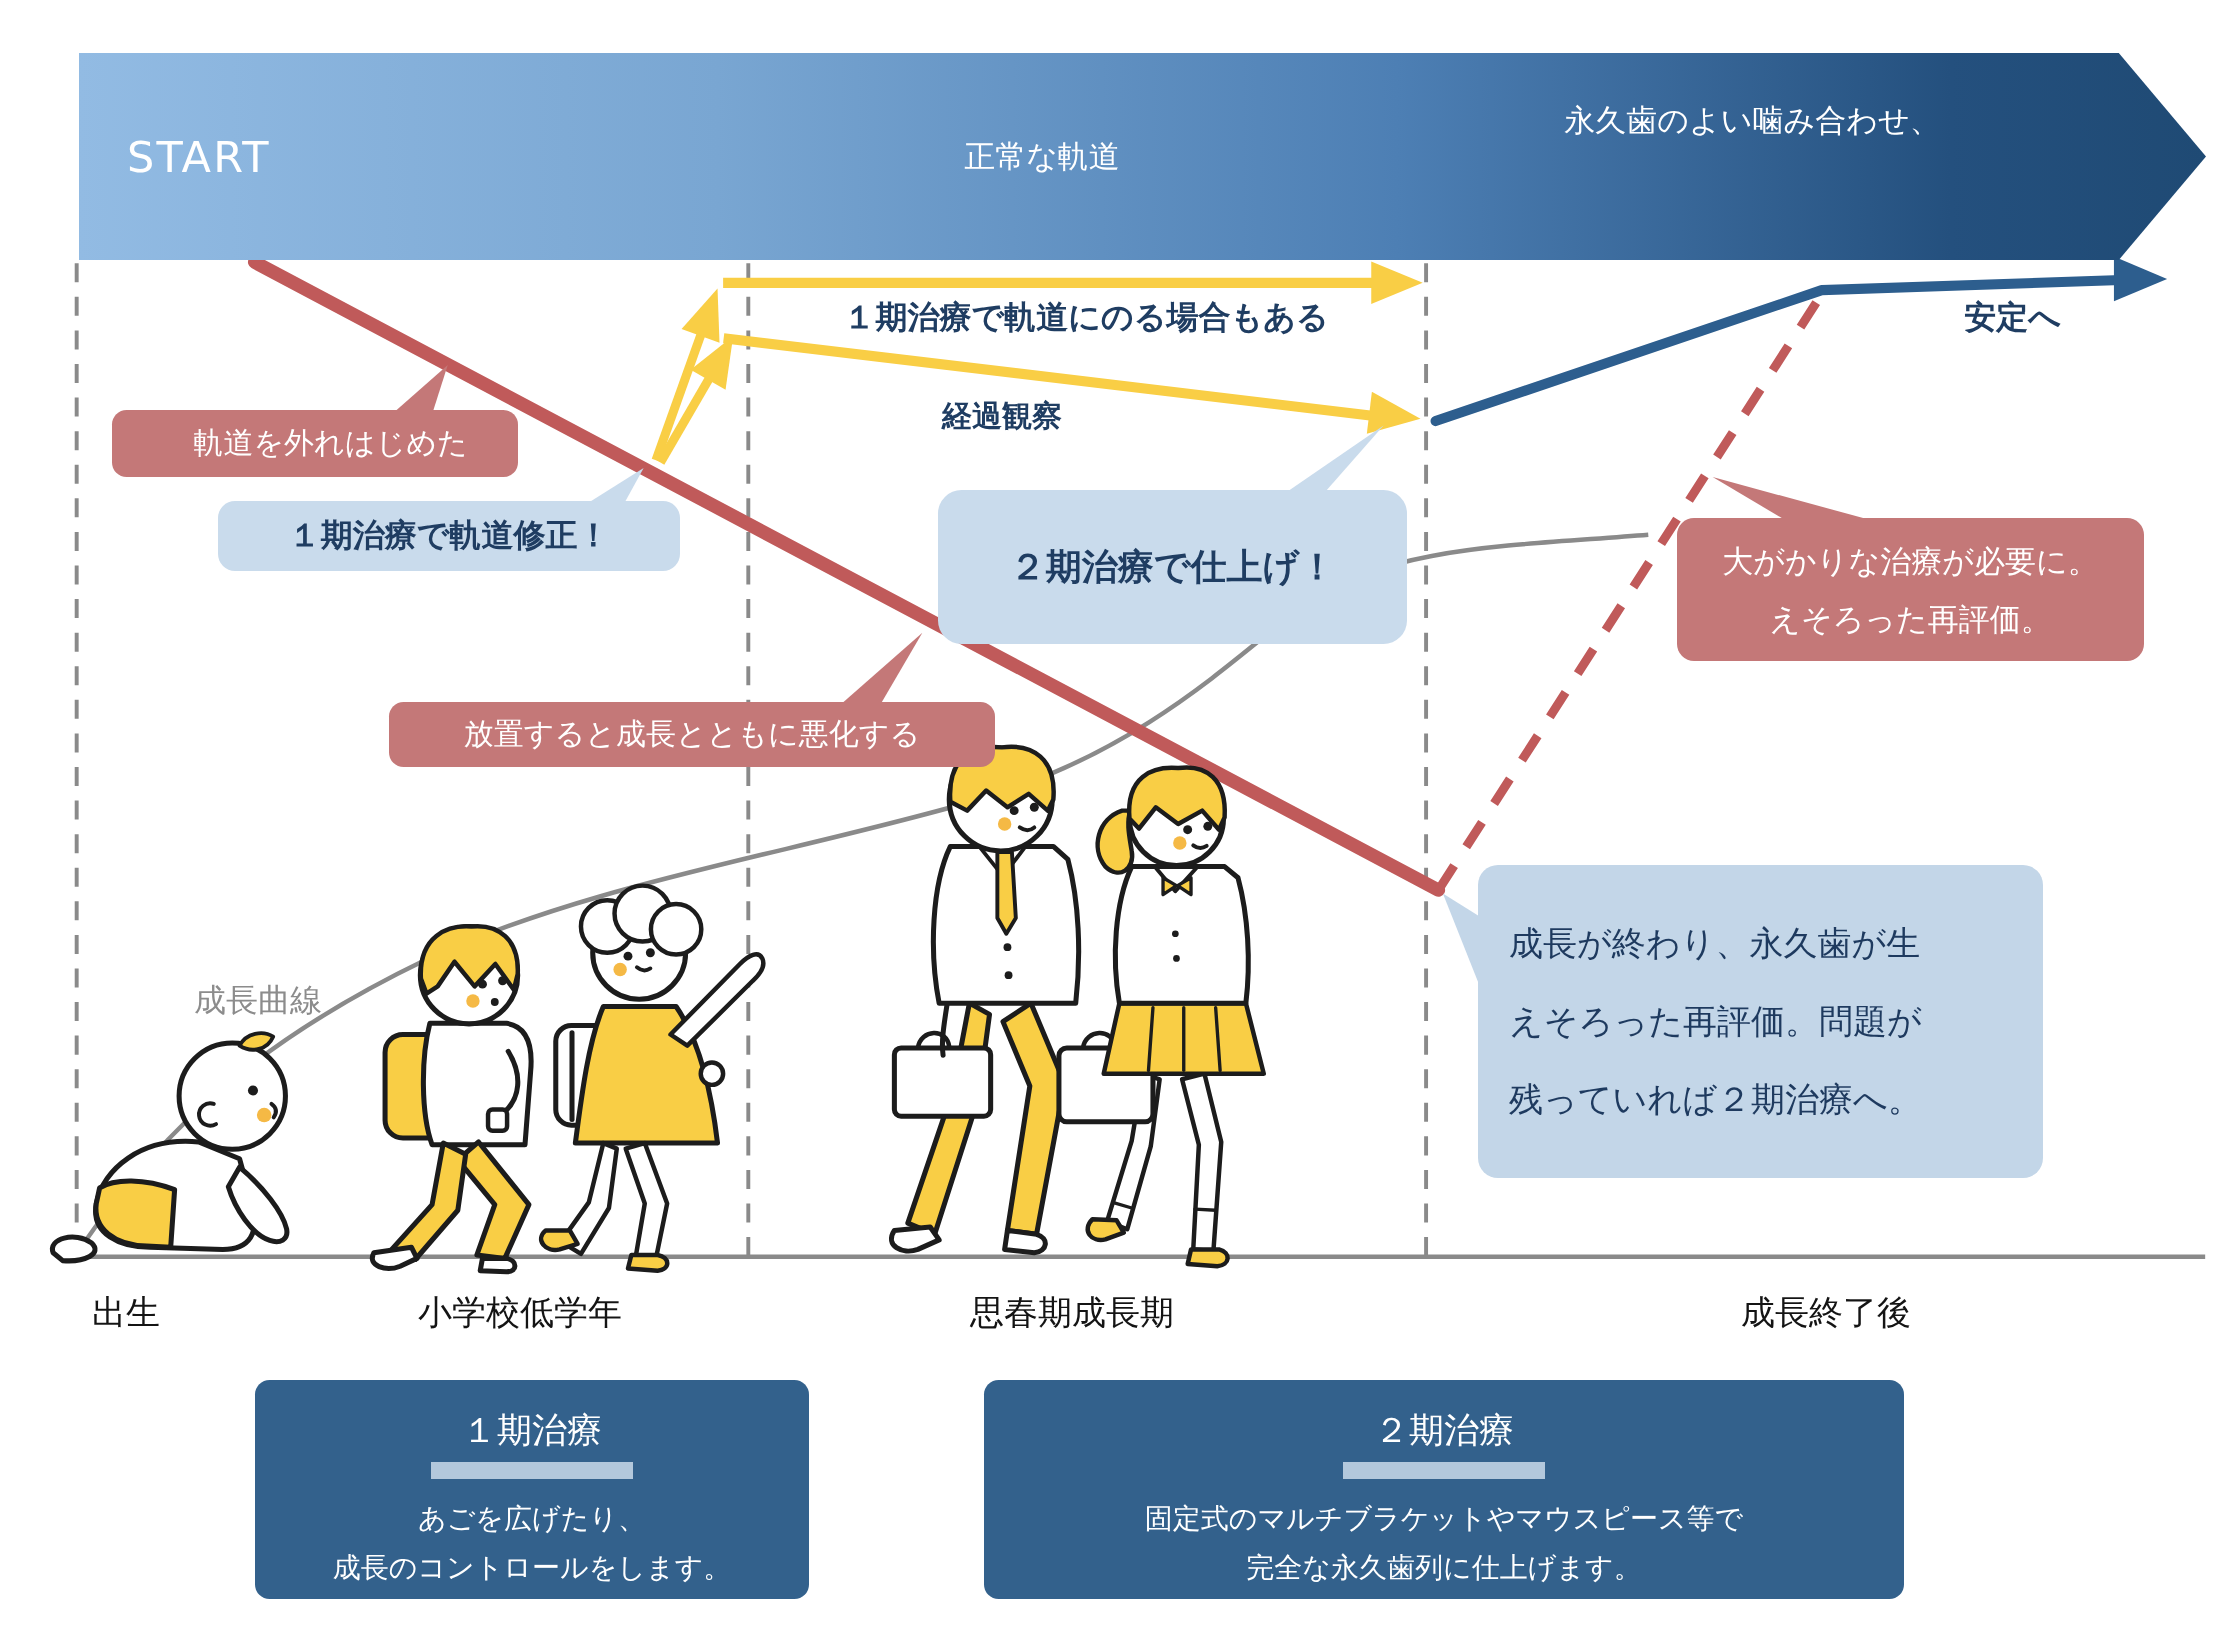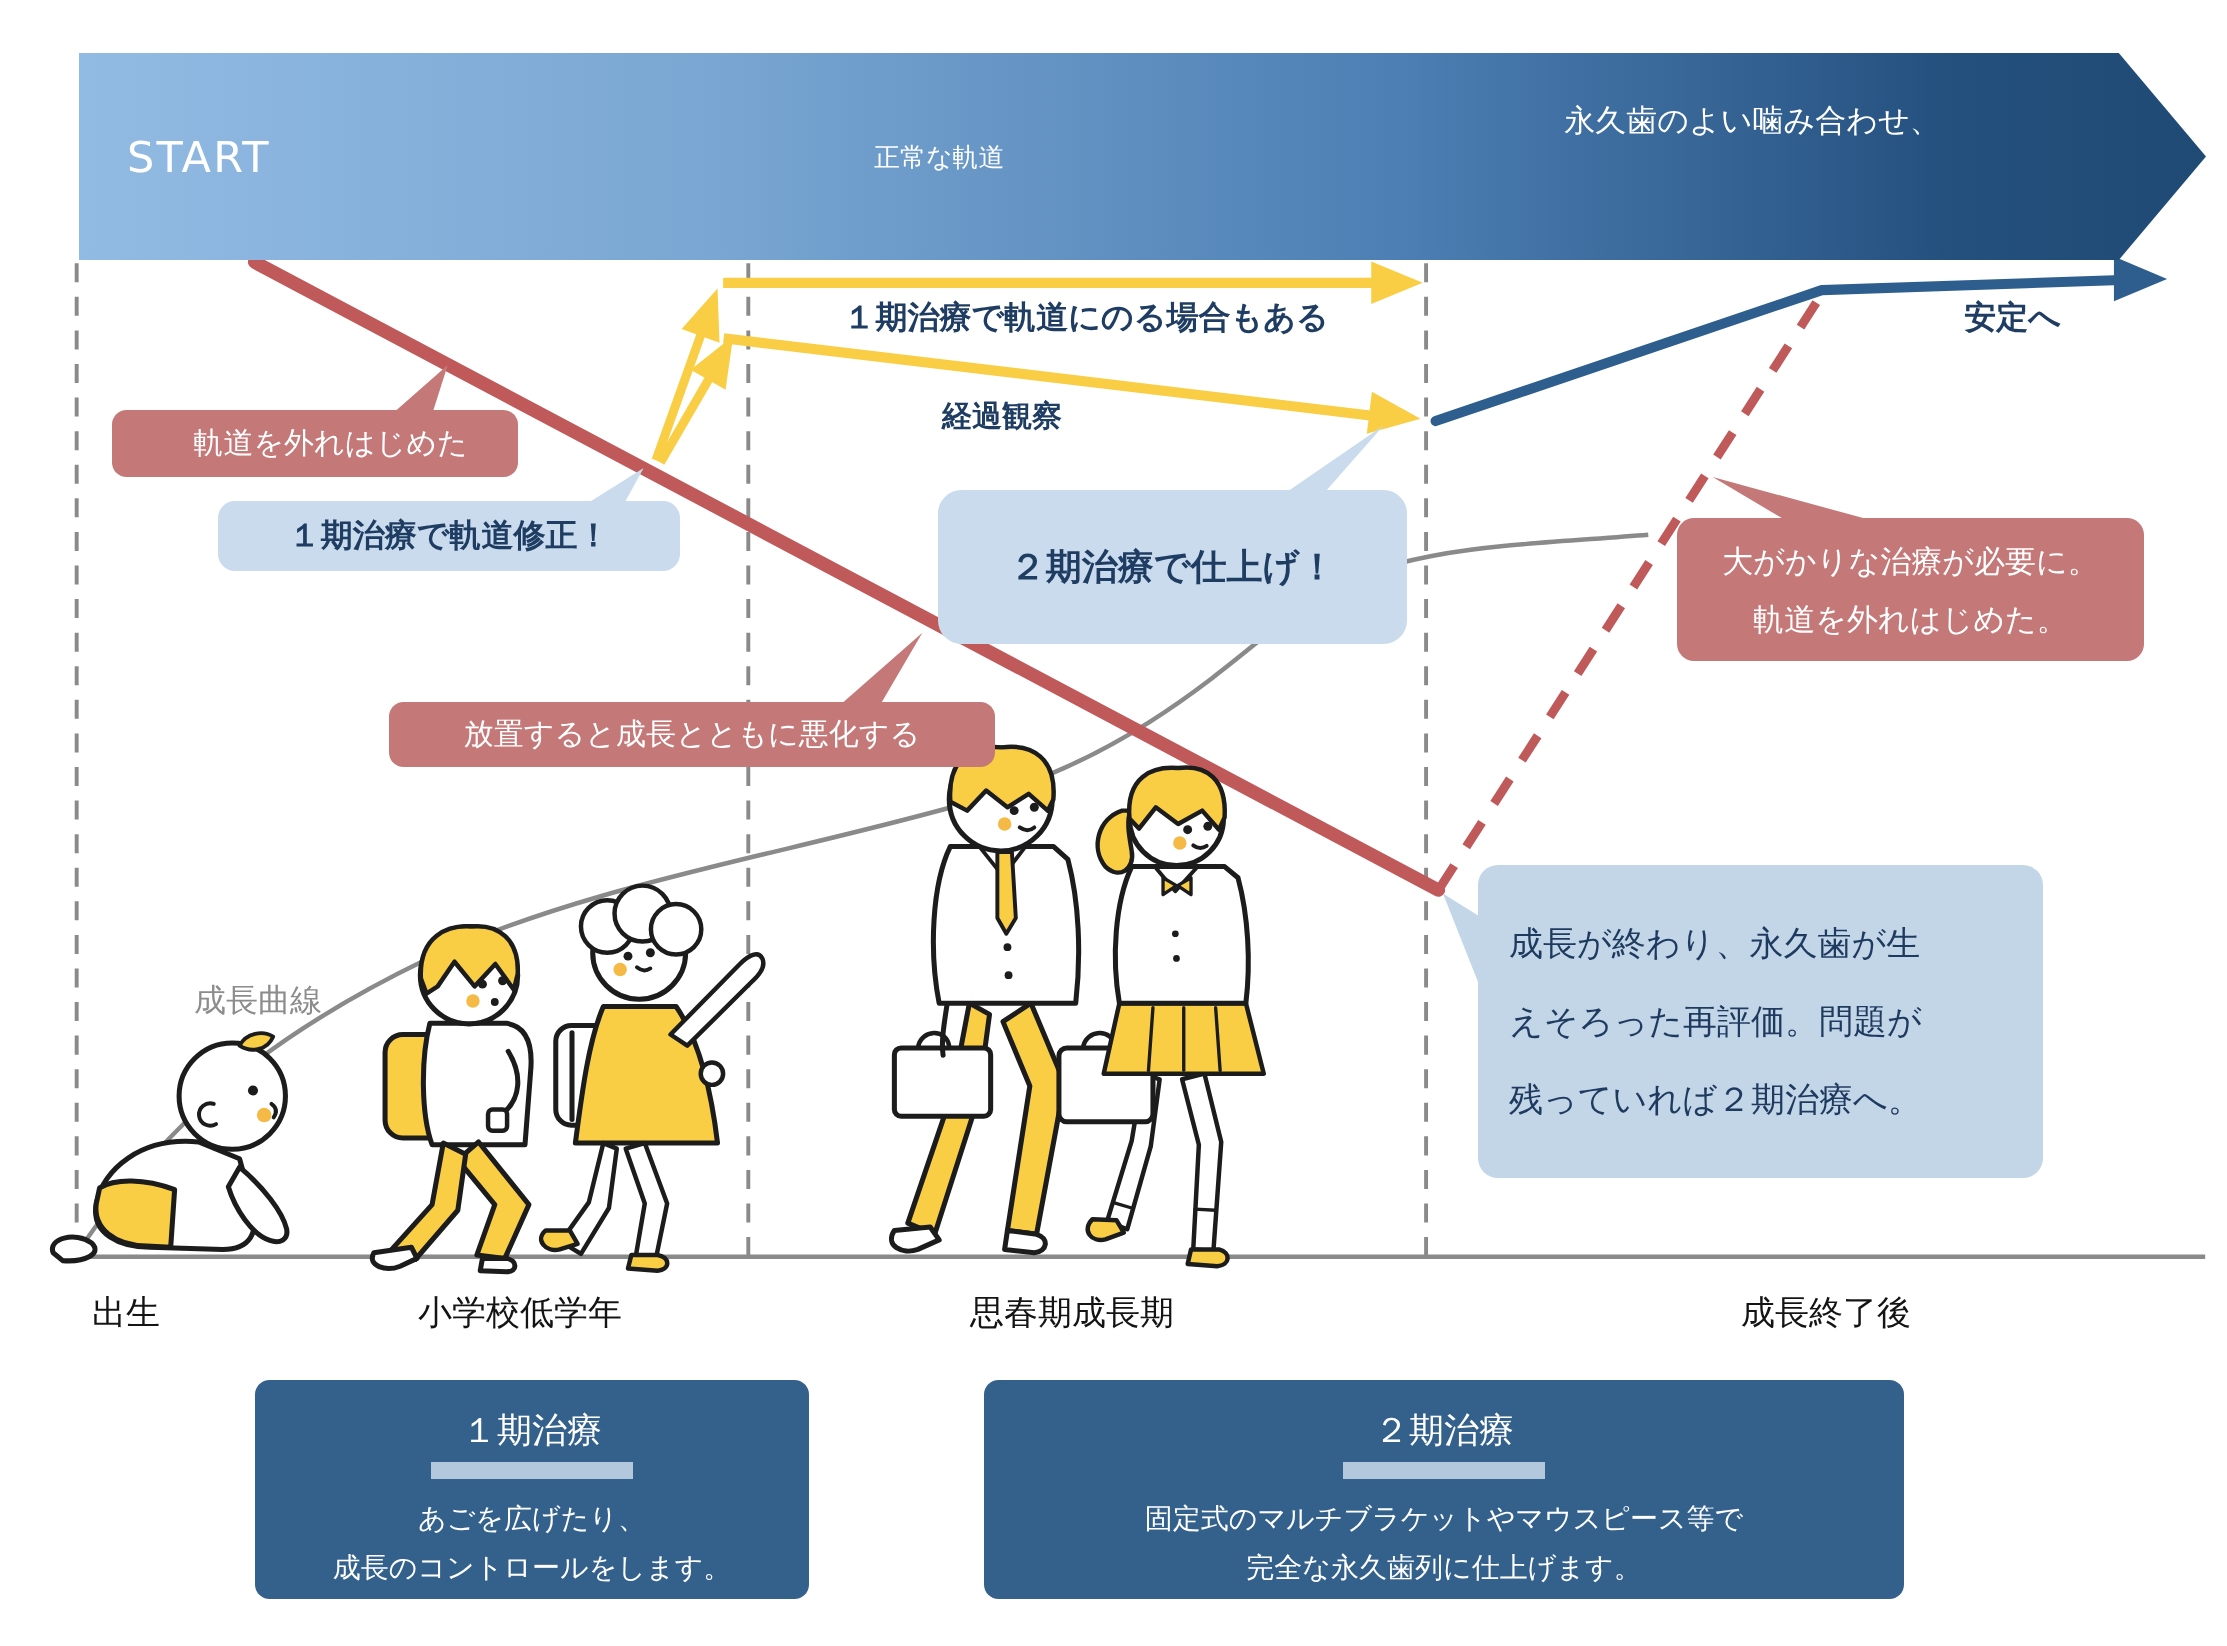--- a/index.html
+++ b/index.html
@@ -5,21 +5,21 @@
   html,body{margin:0;padding:0;background:#fff;}
   .stage{position:relative;width:2227px;height:1647px;background:#ffffff;overflow:hidden;
          font-family:"DejaVu Sans","Liberation Sans",sans-serif;}
   .svg-layer{position:absolute;left:0;top:0;z-index:1;}
   
   .banner{position:absolute;left:79px;top:53px;width:2127px;height:207px;z-index:2;
           background:linear-gradient(90deg,#92bbe3 0%,#79a6d2 30%,#4d7fb4 62%,#24507e 88%,#1f4a74 100%);
           clip-path:polygon(0 0,95.9% 0,100% 50%,95.9% 100%,0 100%);}
   .banner-text{position:absolute;color:#ffffff;white-space:nowrap;}
   .start-label{left:48px;top:50%;transform:translateY(-50%);font-size:43px;letter-spacing:2.2px;}
-  .mid-label{left:795px;width:336px;text-align:left;top:50%;transform:translateY(-50%);font-size:26px;}
+  .mid-label{left:795px;width:336px;text-align:center;top:50%;transform:translateY(-50%);font-size:31px;}
   .right-block{left:1433px;width:481px;top:35px;text-align:center;font-size:31px;line-height:64px;}
   
   .bubble{position:absolute;z-index:3;display:flex;align-items:center;justify-content:center;
           text-align:center;white-space:nowrap;}
   .bubble.red{background:#c47878;color:#ffffff;border-radius:14.6px;}
   .bubble.blue{background:#c9dbec;color:#1f3d62;border-radius:17px;font-weight:bold;}
   .plain{position:absolute;z-index:3;text-align:center;white-space:nowrap;}
   .navy{color:#1f3d62;font-weight:bold;}
   .gray{color:#8c8c8c;}
   .axis-label{position:absolute;z-index:3;color:#141414;font-size:34px;text-align:center;white-space:nowrap;}
@@ -198,21 +198,21 @@
   <div class="plain navy" style="left:806px;top:296px;width:560px;font-size:32px;">１期治療で軌道にのる場合もある</div>
 
   <div class="plain navy" style="left:918px;top:396px;width:168px;font-size:30px;">経過観察</div>
 
   <div class="bubble blue" style="left:938px;top:490px;width:469px;height:154px;font-size:36px;border-radius:23.5px;">２期治療で仕上げ！</div>
 
   <div class="bubble red" style="left:389px;top:702px;width:606px;height:65px;font-size:30px;">放置すると成長とともに悪化する</div>
 
   <div class="bubble red" style="left:1677px;top:518px;width:467px;height:143px;font-size:31px;border-radius:17px;flex-direction:column;line-height:58px;">
     <div>大がかりな治療が必要に。</div>
-    <div>軌道を外れはじめた。</div>
+    <div>えそろった再評価。</div>
   </div>
 
   <div class="plain navy" style="left:1923px;top:296px;width:179px;font-size:32px;">安定へ</div>
 
   <div class="plain gray" style="left:157px;top:979px;width:202px;font-size:32px;">成長曲線</div>
 
   <div class="reeval">
     <div>成長が終わり、永久歯が生</div>
     <div>えそろった再評価。問題が</div>
     <div>残っていれば２期治療へ。</div>

